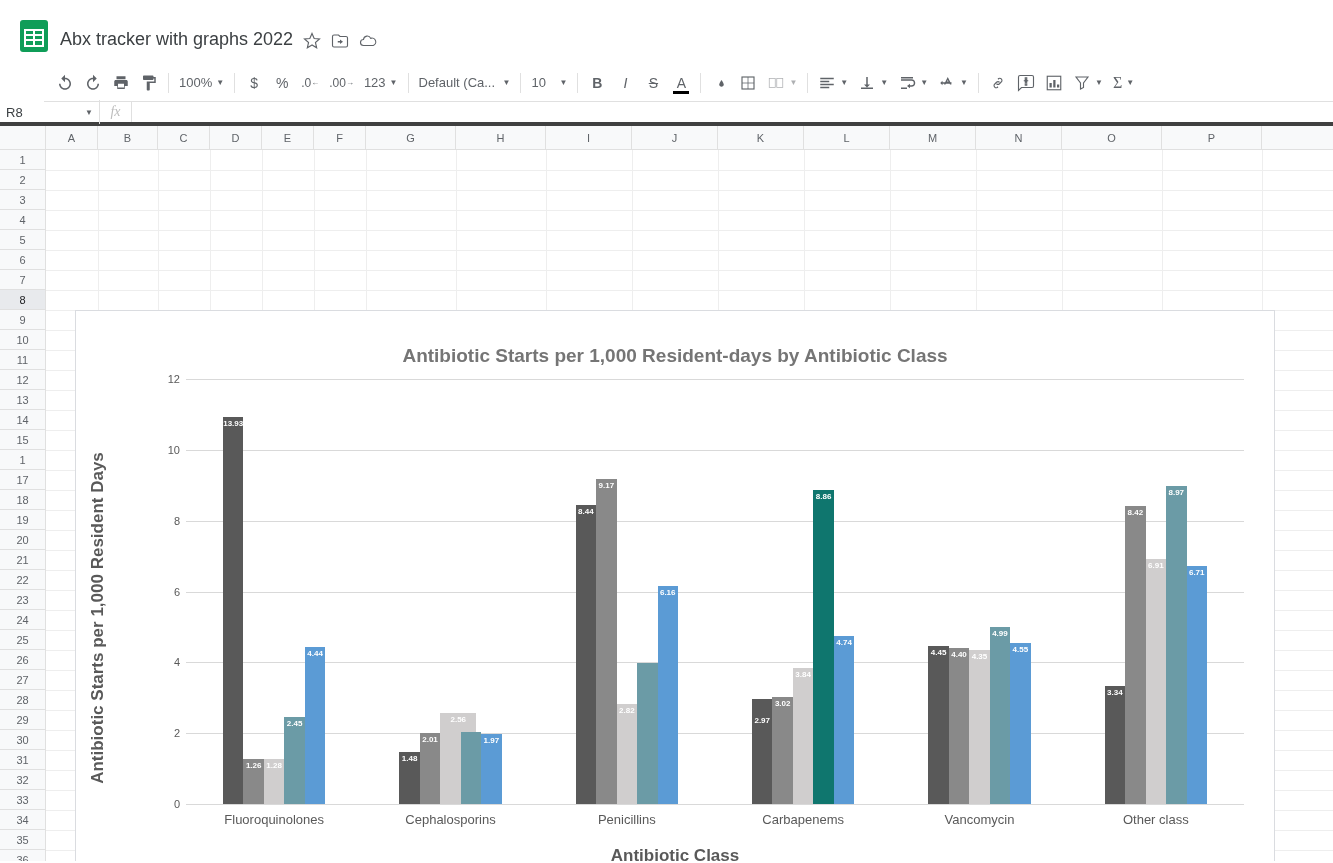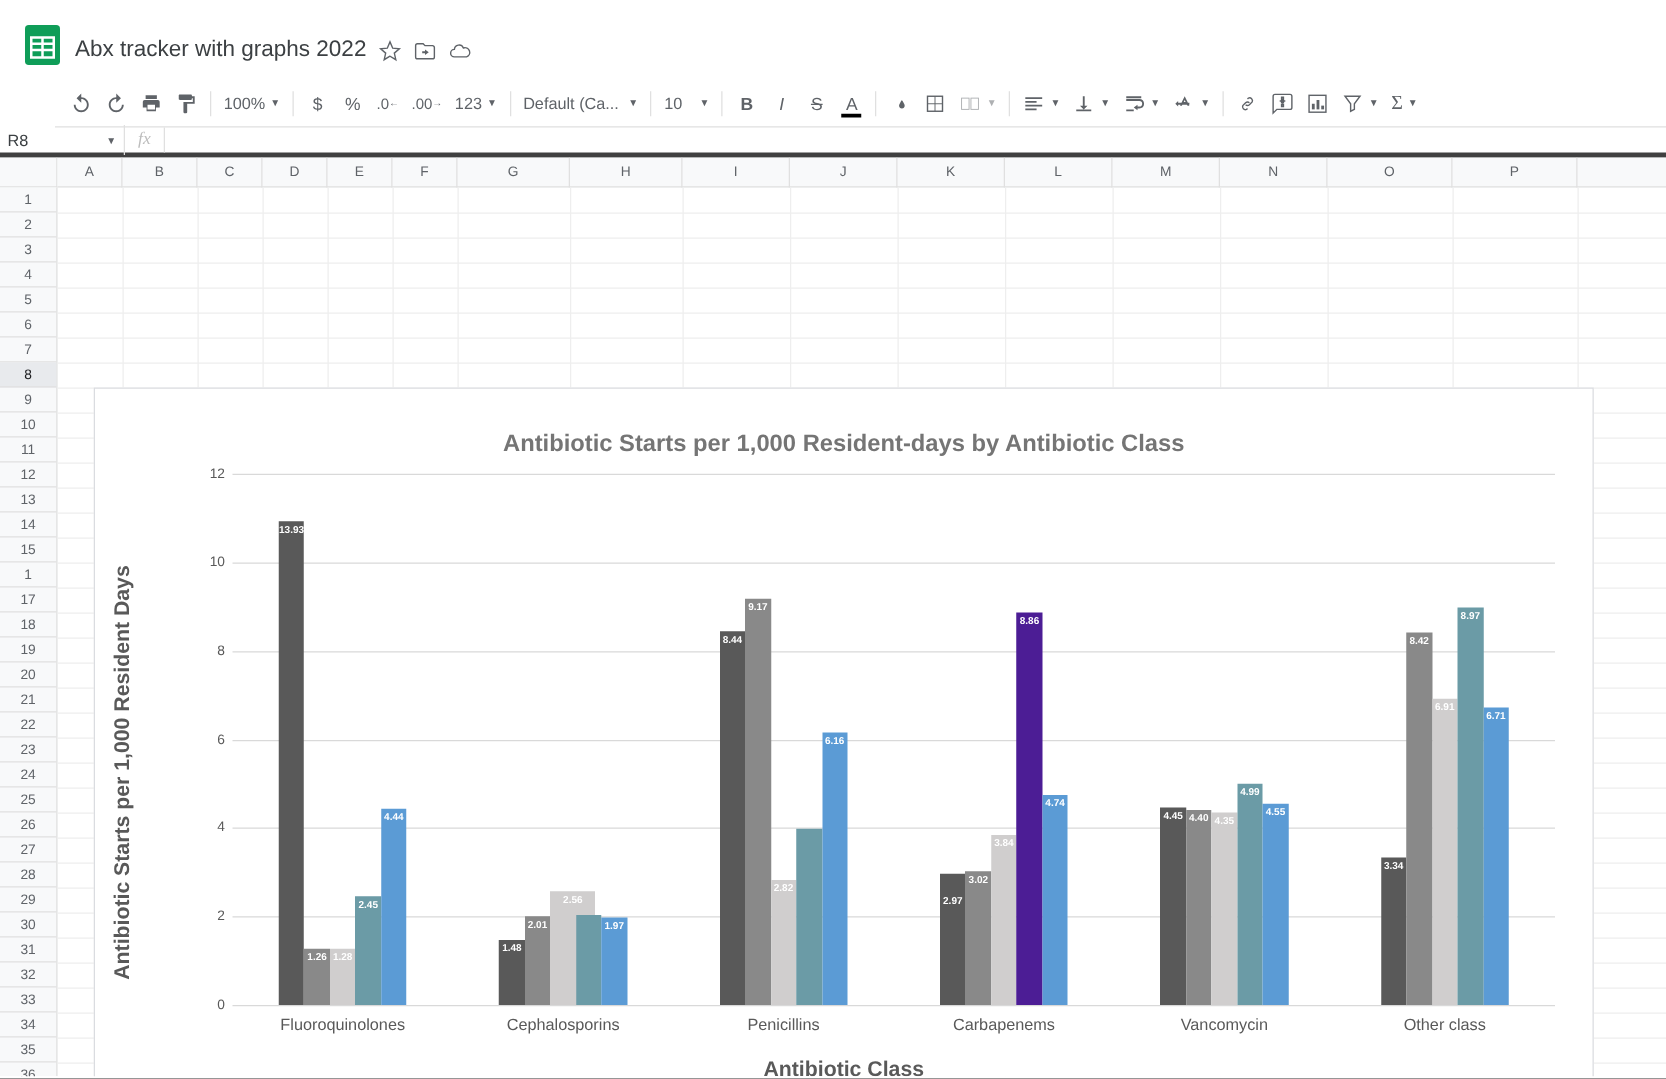--- a/index.html
+++ b/index.html
@@ -435,21 +435,21 @@
           <div class="catgroup" style="left: 50%; width: 16.6667%;">
             <div class="bar" style="background: rgb(89, 89, 89); height: 24.75%; width: 11.6%; left: 21%;">
               <div class="bl" style="top: 17px; color: rgb(255, 255, 255);">2.97</div>
             </div>
             <div class="bar" style="background: rgb(137, 137, 137); height: 25.1667%; width: 11.6%; left: 32.6%;">
               <div class="bl" style="top: 2px; color: rgb(255, 255, 255);">3.02</div>
             </div>
             <div class="bar" style="background: rgb(208, 206, 206); height: 32%; width: 11.6%; left: 44.2%;">
               <div class="bl" style="top: 2px; color: rgb(255, 255, 255);">3.84</div>
             </div>
-            <div class="bar" style="background: #4c1d95; height: 73.8333%; width: 11.6%; left: 55.8%;">
+            <div class="bar" style="background: #0f766e; height: 73.8333%; width: 11.6%; left: 55.8%;">
               <div class="bl" style="top: 2px; color: rgb(255, 255, 255);">8.86</div>
             </div>
             <div class="bar" style="background: rgb(91, 155, 213); height: 39.5%; width: 11.6%; left: 67.4%;">
               <div class="bl" style="top: 2px; color: rgb(255, 255, 255);">4.74</div>
             </div>
             <div class="cat-label">Carbapenems</div>
           </div>
           <div class="catgroup" style="left: 66.6667%; width: 16.6667%;">
             <div class="bar" style="background: rgb(89, 89, 89); height: 37.0833%; width: 11.6%; left: 21%;">
               <div class="bl" style="top: 2px; color: rgb(255, 255, 255);">4.45</div>

